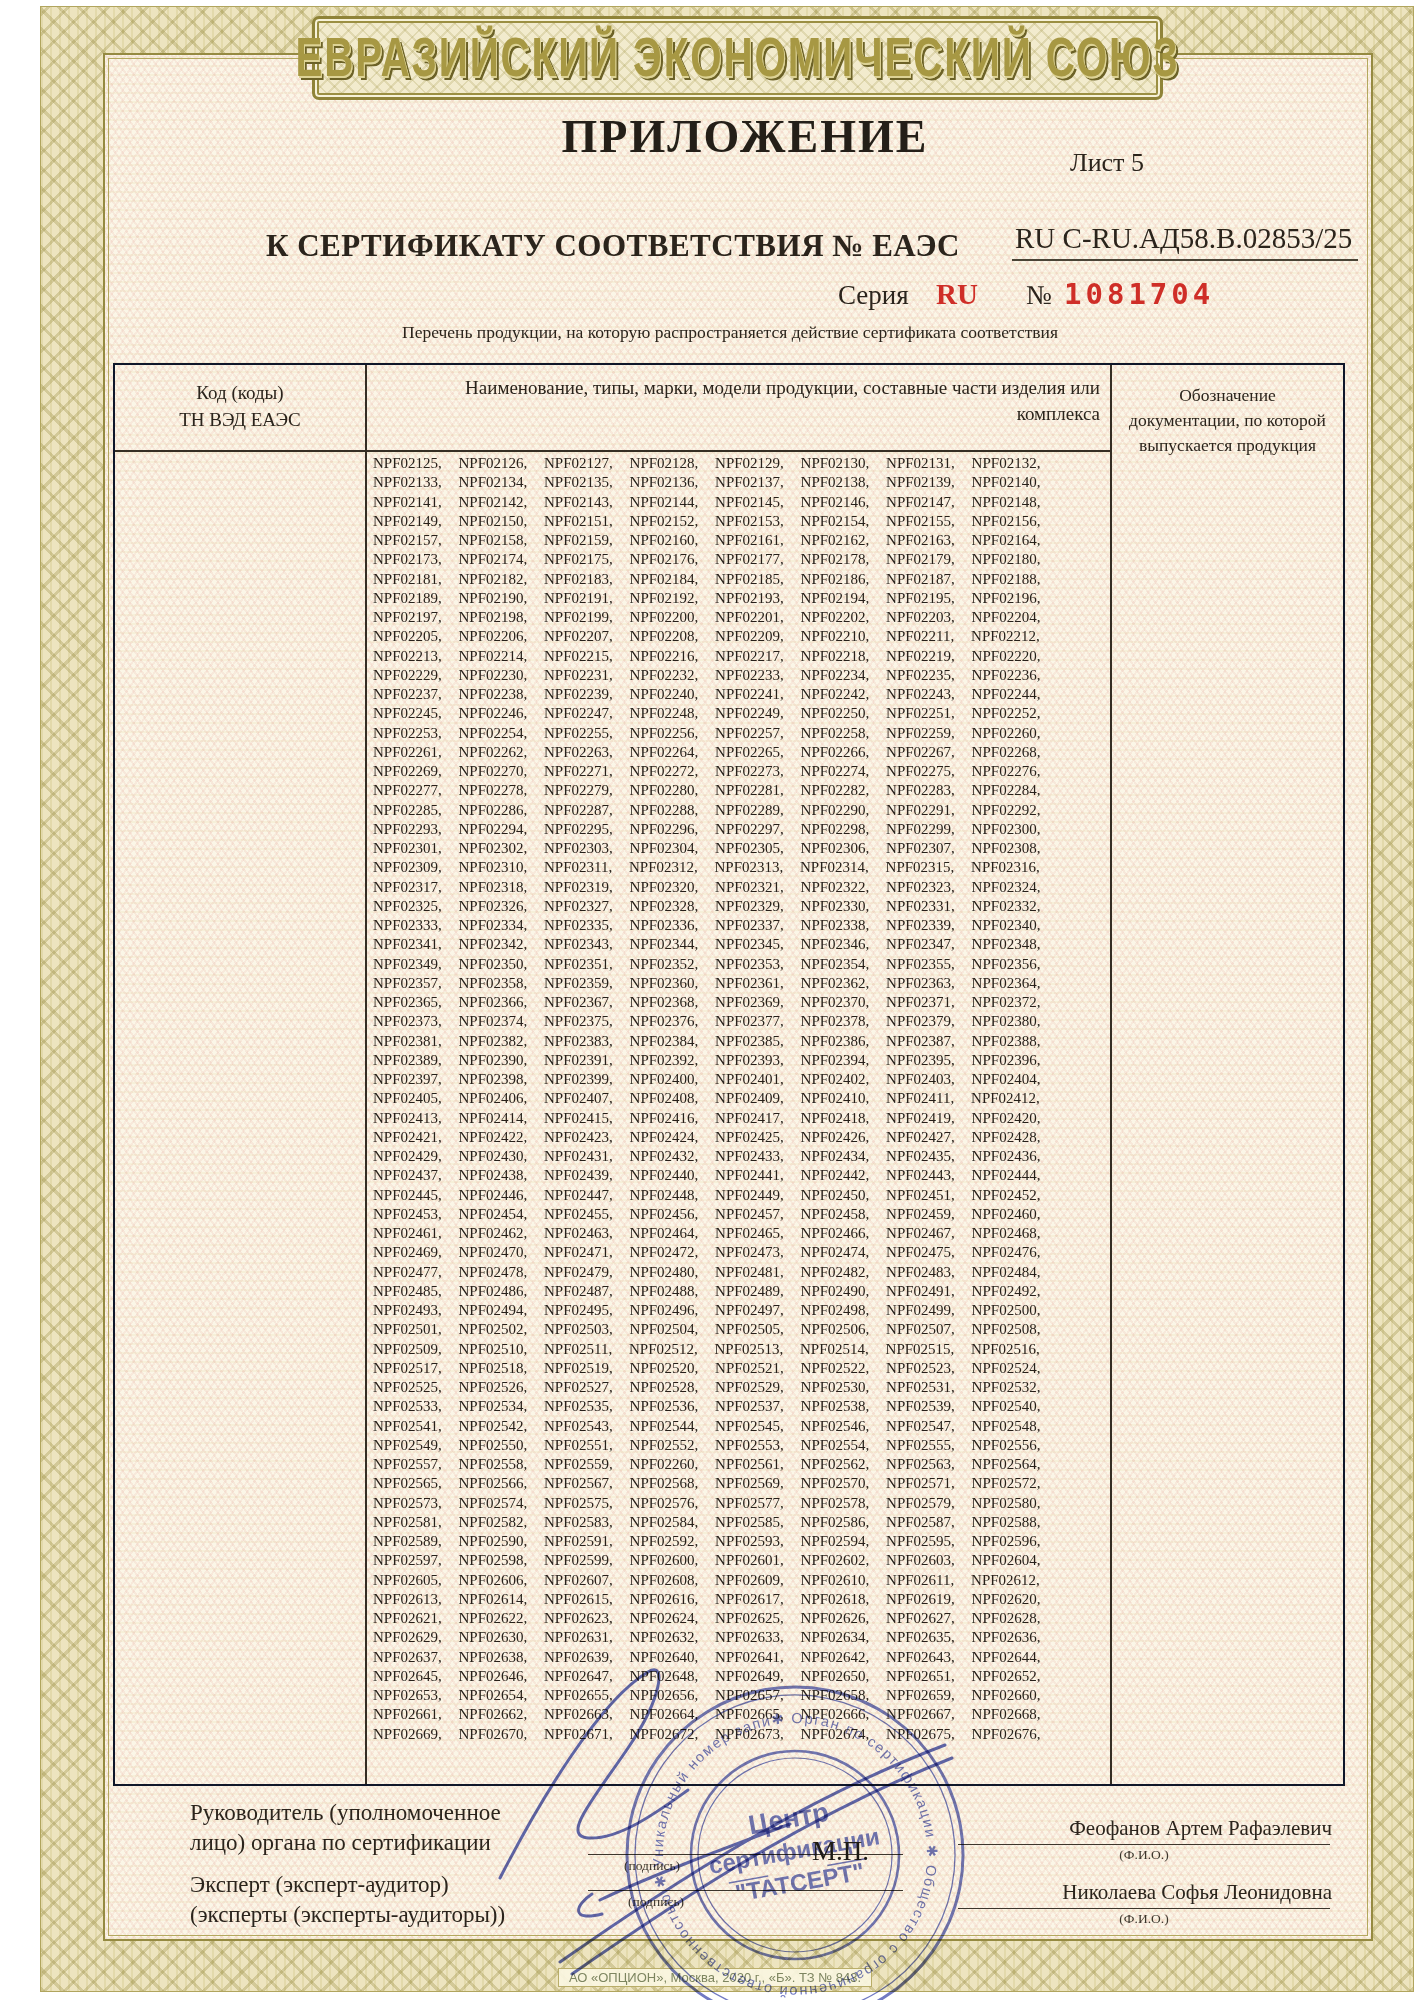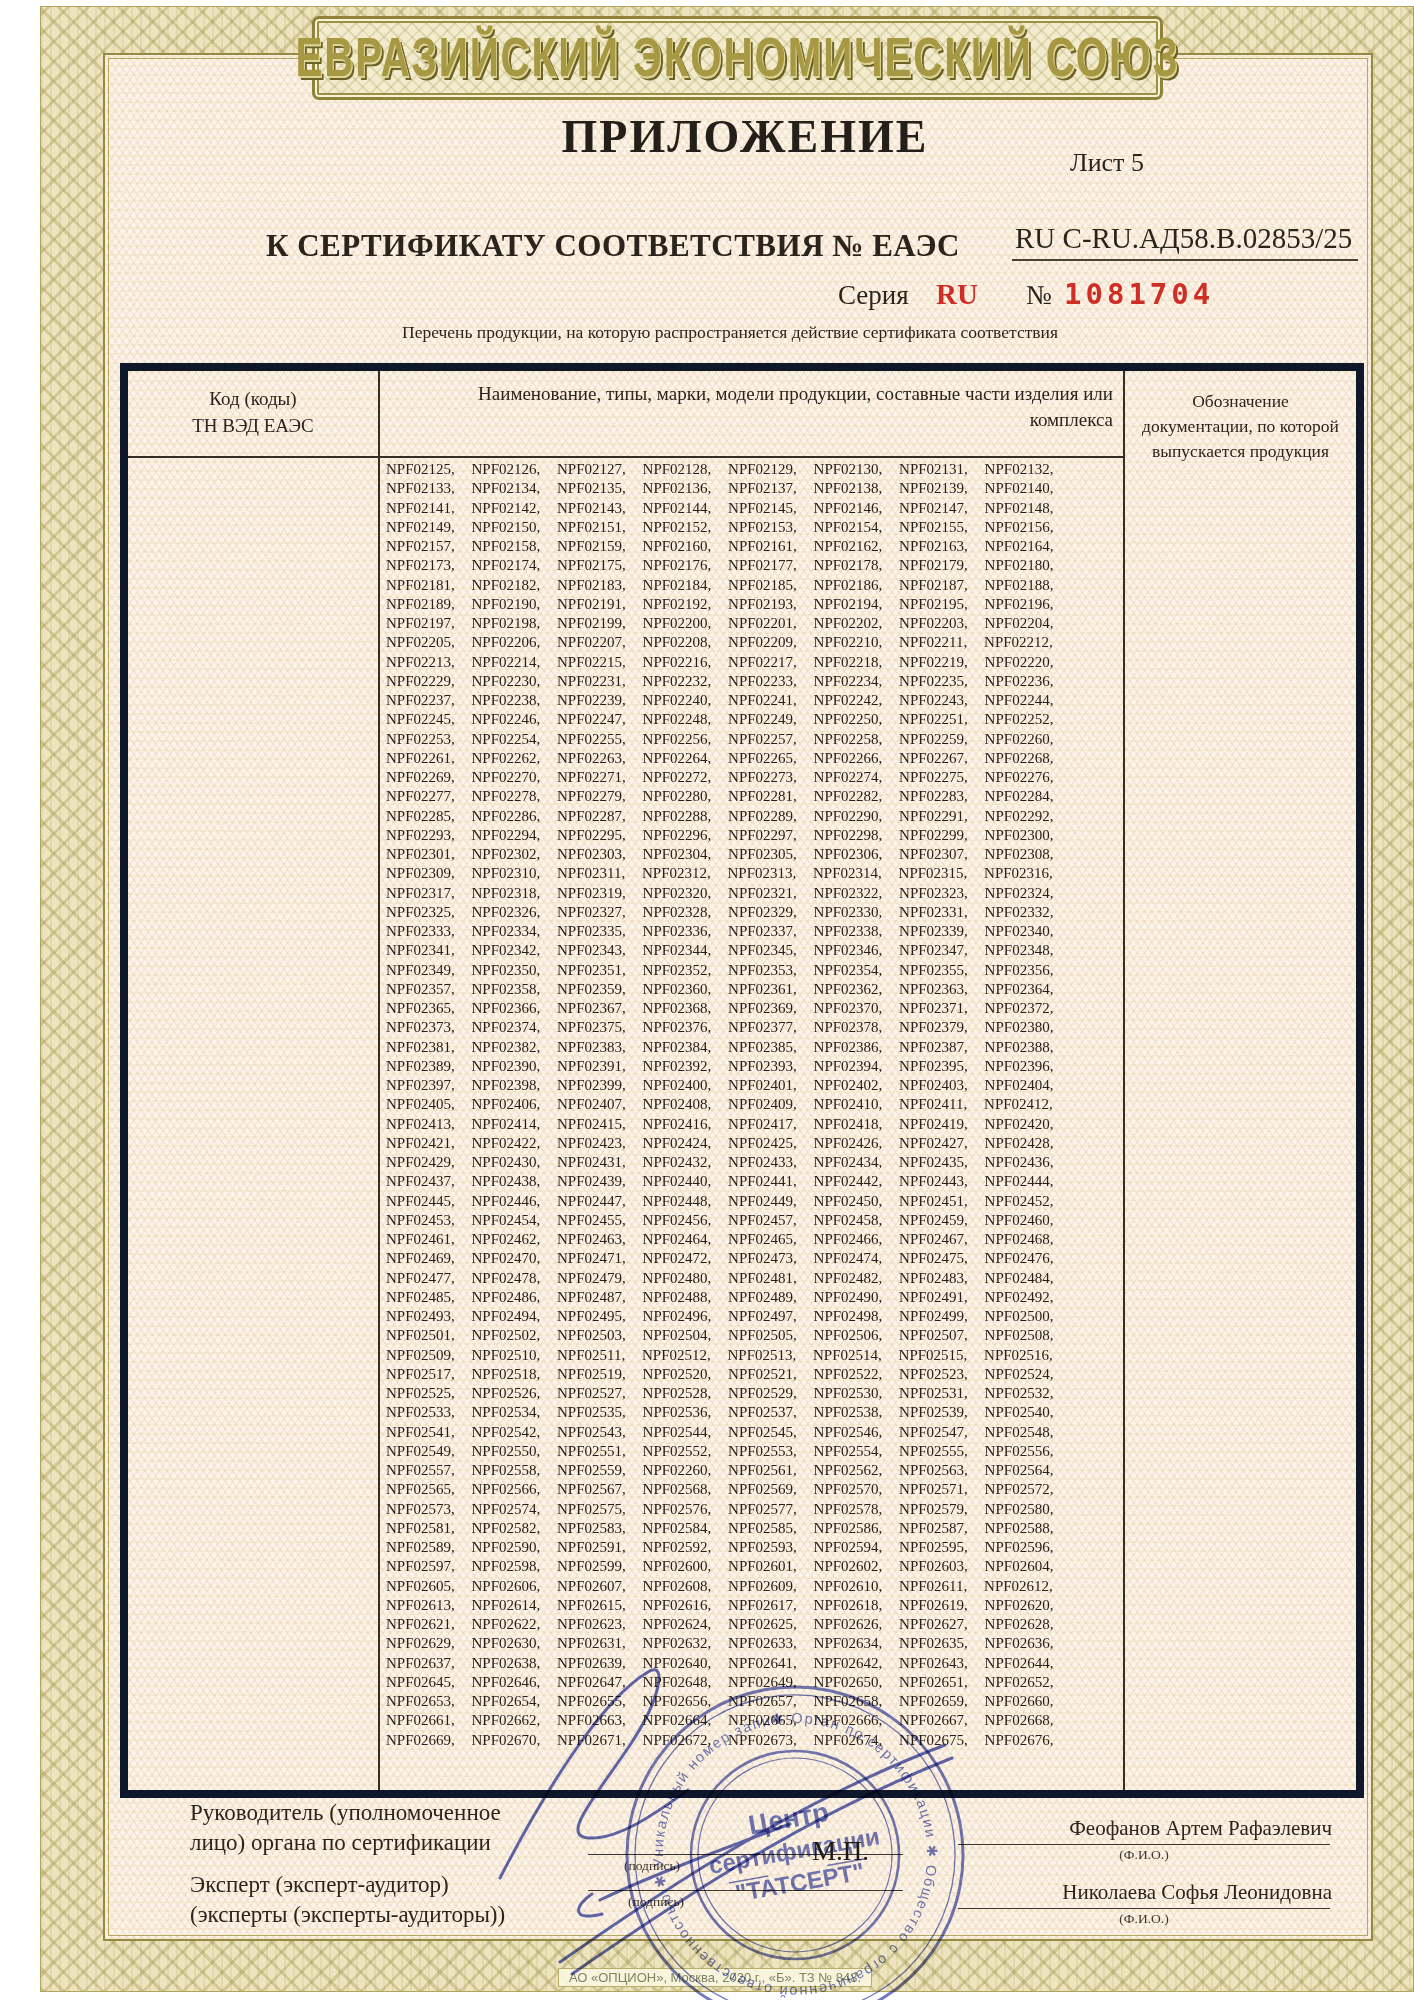--- a/index.html
+++ b/index.html
@@ -50,21 +50,21 @@
   .cert-label{position:absolute;left:266px;top:228px;font-size:31px;font-weight:bold;letter-spacing:.5px;white-space:nowrap;}
   .cert-number{position:absolute;left:1015px;top:222px;font-size:29px;white-space:nowrap;}
   .cert-number-line{position:absolute;left:1012px;top:259px;width:346px;height:2px;background:#4a4436;}
   .series-label{position:absolute;left:838px;top:280px;font-size:27px;}
   .series-value{position:absolute;left:936px;top:278px;font-size:29px;font-weight:bold;color:var(--accent-red,#cf2e27);}
   .number-sign{position:absolute;left:1026px;top:280px;font-size:27px;}
   .blank-number{position:absolute;left:1064px;top:277px;font-family:"DejaVu Sans Mono",monospace;
     font-weight:bold;font-size:29px;letter-spacing:4px;color:var(--accent-red,#cf2e27);}
   .table-caption{position:absolute;left:230px;top:322px;width:1000px;text-align:center;font-size:17.5px;}
   
-  .ptable{position:absolute;left:120px;top:363px;width:1228px;height:1419px;border:8px solid #0f172a;}
+  .ptable{position:absolute;left:113px;top:363px;width:1228px;height:1419px;border:2px solid #0f172a;}
   .vline{position:absolute;top:0;bottom:0;width:2px;background:#352e24;}
   .v1{left:250px;} .v2{left:995px;}
   .hdr-underline{position:absolute;left:0;top:85px;width:997px;height:2px;background:#352e24;}
   .col1-hdr{position:absolute;left:0;top:14px;width:250px;text-align:center;font-size:19px;line-height:27px;}
   .col2-hdr{position:absolute;left:252px;top:10px;width:683px;padding:0 30px;text-align:right;font-size:19px;line-height:26px;margin-left:20px;}
   .col3-hdr{position:absolute;left:997px;top:18px;width:211px;padding:0 10px;text-align:center;font-size:17.5px;line-height:25px;}
   .codes{position:absolute;left:258px;top:89px;width:732px;font-size:15px;line-height:19.25px;
     word-spacing:13px;color:#27201a;white-space:nowrap;}
   .code-line{height:19.25px;}
   

